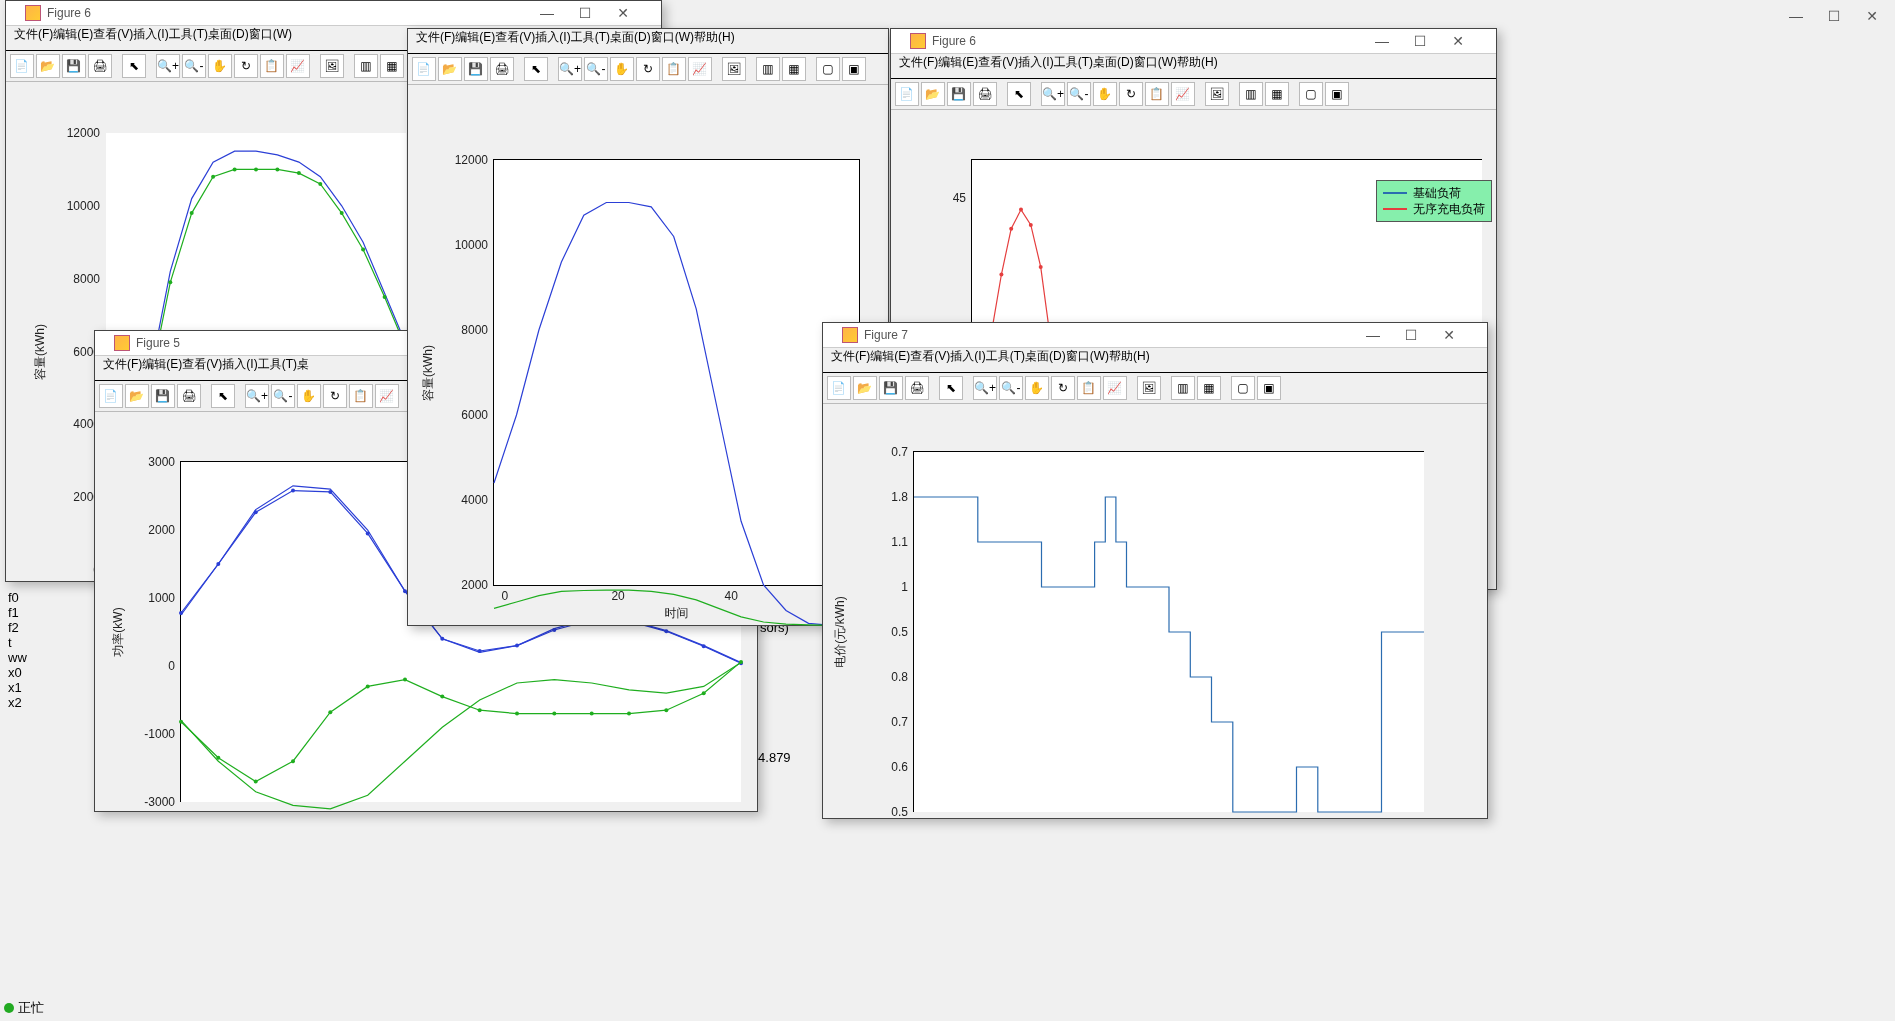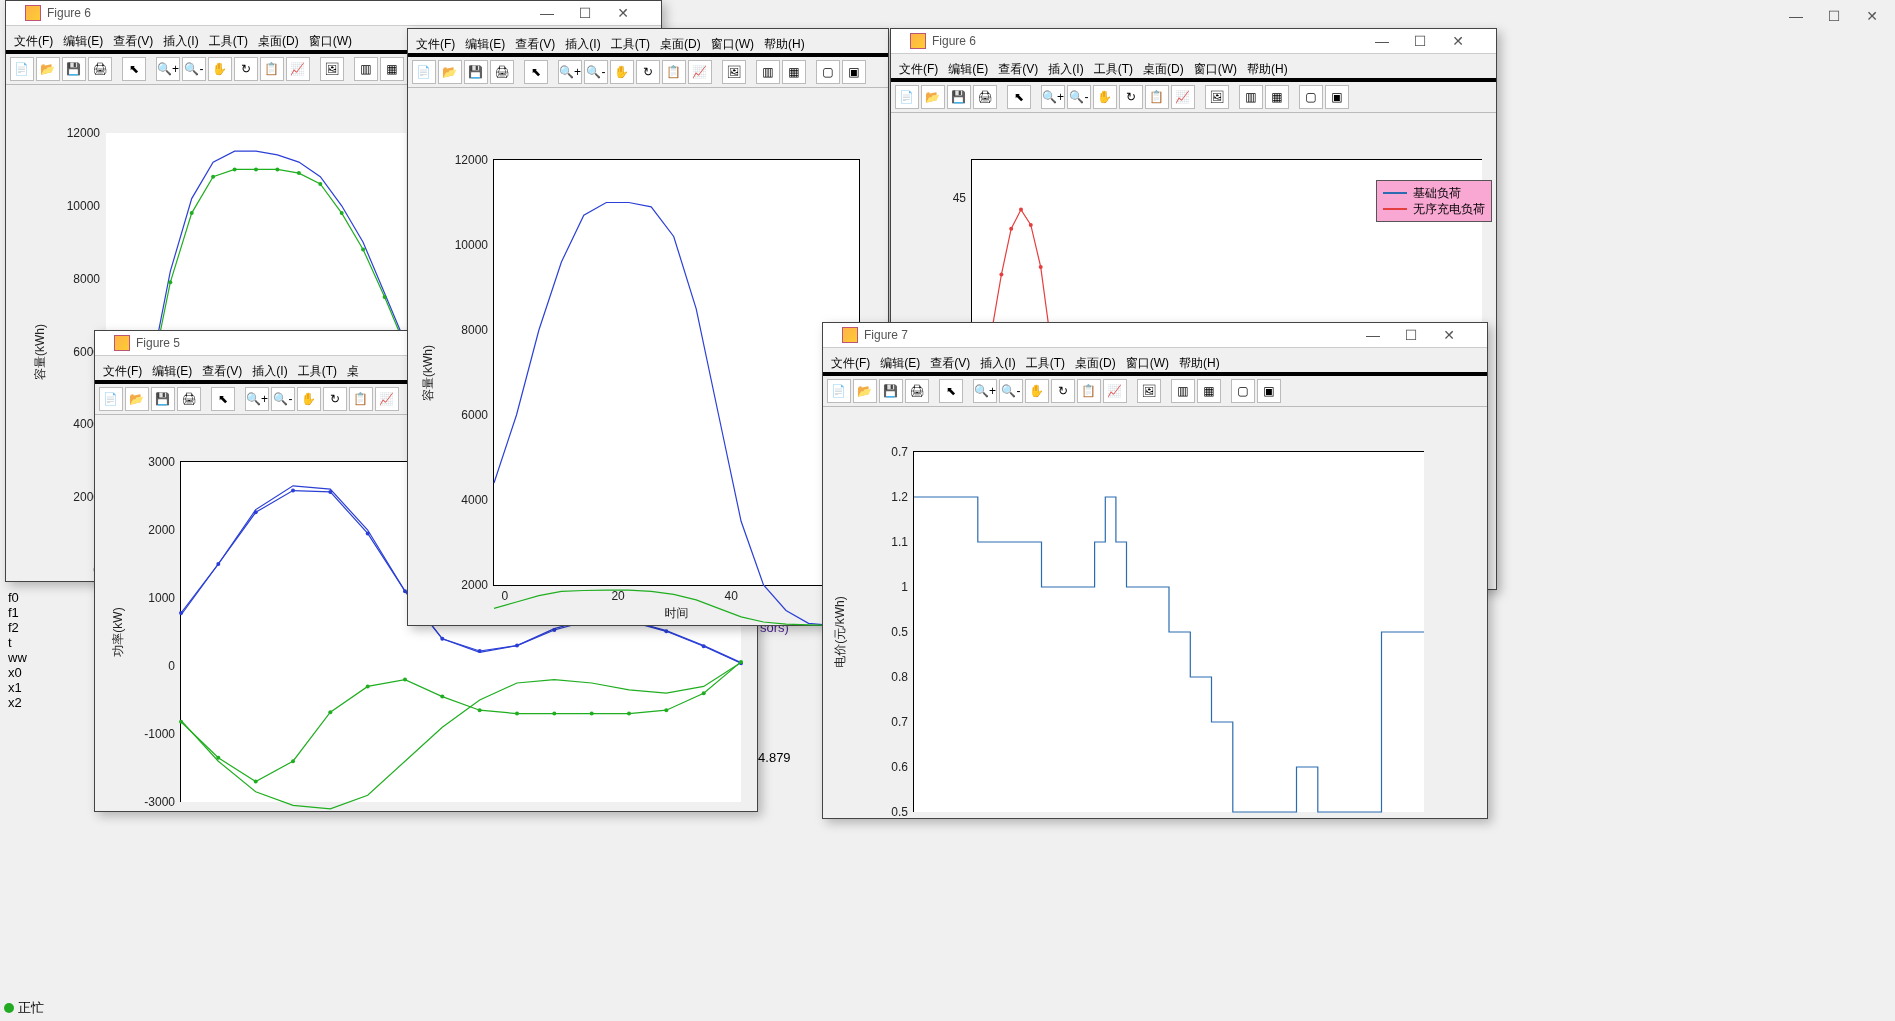--- a/index.html
+++ b/index.html
@@ -2,32 +2,32 @@
 <html><head>
 <meta charset="utf-8">
 <style>
 html,body{margin:0;padding:0;font-family:"Microsoft YaHei","Segoe UI",Arial,sans-serif;font-size:12px;background:#f0f0f0;width:1895px;height:1021px;overflow:hidden;color:#000}
 .figwin{position:absolute;background:#f0f0f0;border:1px solid #444;box-shadow:4px 4px 10px rgba(0,0,0,.25)}
 .titlebar{height:24px;background:#fff;display:flex;align-items:center;padding:0 19px;border-bottom:1px solid #ccc;font-size:12px;color:#555}
 .titlebar .ic{width:14px;height:14px;margin-right:6px;display:inline-block;background:linear-gradient(135deg,#ffb347,#ffcc33);border:1px solid #b57}
 .titlebar .ttl{flex:1}
 .winbtn{width:38px;text-align:center;color:#555;font-size:14px;line-height:24px}
 .winbtn.x{color:#555}
-.menubar{height:24px;display:flex;align-items:flex-end;gap:10px;padding:0 8px;background:#f0f0f0;border-bottom:4px solid #000000;font-size:12px}
+.menubar{height:24px;display:flex;align-items:flex-start;gap:0;padding:0 8px;background:#f0f0f0;border-bottom:1px solid #000000;font-size:12px}
 .toolbar{height:30px;display:flex;align-items:center;gap:2px;padding:0 4px;background:#f0f0f0;border-bottom:1px solid #bbb}
 .tbtn{width:22px;height:22px;border:1px solid #bbb;background:#fff;display:flex;align-items:center;justify-content:center;font-size:12px}
 .tsep{width:6px}
 .axarea{position:absolute;background:#fff;border:1px solid #000}
 .ytick,.xtick,.ylab,.xlab{position:absolute;font-size:12px;color:#222;white-space:nowrap}
 .ytick{right:100%;margin-right:6px;transform:translateY(-50%)}
 .xtick{top:100%;margin-top:4px;transform:translateX(-50%)}
 .ylab{right:100%;margin-right:38px;top:50%;transform:translate(0,-50%) rotate(-90deg);transform-origin:center}
 .xlab{left:50%;top:100%;margin-top:20px;transform:translateX(-50%)}
 svg.plot{position:absolute;left:0;top:0;width:100%;height:100%;overflow:visible}
-.legend{position:absolute;background:#f9a8d4;border:1px solid #555;padding:4px 6px;font-size:12px}
+.legend{position:absolute;background:#86efac;border:1px solid #555;padding:4px 6px;font-size:12px}
 .legend .row{display:flex;align-items:center;gap:6px;line-height:16px}
 .legend .sw{width:24px;height:2px}
 .bgvars{position:absolute;font-size:13px;color:#000}
 .status{position:absolute;left:4px;bottom:4px;font-size:13px;color:#000;display:flex;align-items:center;gap:4px}
 .status .lamp{width:10px;height:10px;border-radius:50%;background:#2a2}
 </style>
 </head>
 <body>
 
 <div style="position:absolute;right:4px;top:4px;display:flex">
@@ -40,21 +40,21 @@
   <div>f0</div>
   <div>f1</div>
   <div>f2</div>
   <div>t</div>
   <div>ww</div>
   <div>x0</div>
   <div>x1</div>
   <div>x2</div>
 </div>
 
-<div style="position:absolute;left:760px;top:620px;font-size:13px;color:#4c1d95">sors)</div>
+<div style="position:absolute;left:760px;top:620px;font-size:13px;color:#000000">sors)</div>
 <div style="position:absolute;left:740px;top:750px;font-size:13px;color:#000">nd 4.879</div>
 
 <div class="status">
   <span class="lamp"></span>
   <span>正忙</span>
 </div>
 
 <div class="figwin" style="left:5px;top:0;width:655px;height:580px">
   <div class="titlebar">
     <span class="ic"></span>
@@ -423,17 +423,17 @@
     <svg class="plot" viewBox="0 0 510 360" preserveAspectRatio="none">
       <polyline id="f7s0" fill="none" stroke="#2b6cb0" stroke-width="1.2" points="0.0,45.0 63.8,45.0 63.8,90.0 127.5,90.0 127.5,135.0 180.6,135.0 180.6,90.0 191.3,90.0 191.3,45.0 201.9,45.0 201.9,90.0 212.5,90.0 212.5,135.0 255.0,135.0 255.0,180.0 276.3,180.0 276.3,225.0 297.5,225.0 297.5,270.0 318.8,270.0 318.8,360.0 382.5,360.0 382.5,315.0 403.8,315.0 403.8,360.0 467.5,360.0 467.5,180.0 510.0,180.0"></polyline>
     </svg>
     <div class="ytick" style="top:100%">0.5</div>
     <div class="ytick" style="top:87.5%">0.6</div>
     <div class="ytick" style="top:75%">0.7</div>
     <div class="ytick" style="top:62.5%">0.8</div>
     <div class="ytick" style="top:50%">0.5</div>
     <div class="ytick" style="top:37.5%">1</div>
     <div class="ytick" style="top:25%">1.1</div>
-    <div class="ytick" style="top:12.5%">1.2</div>
+    <div class="ytick" style="top:12.5%">1.8</div>
     <div class="ytick" style="top:0%">0.7</div>
     <div class="ylab">电价(元/kWh)</div>
   </div>
 </div>
 
 </body></html>

